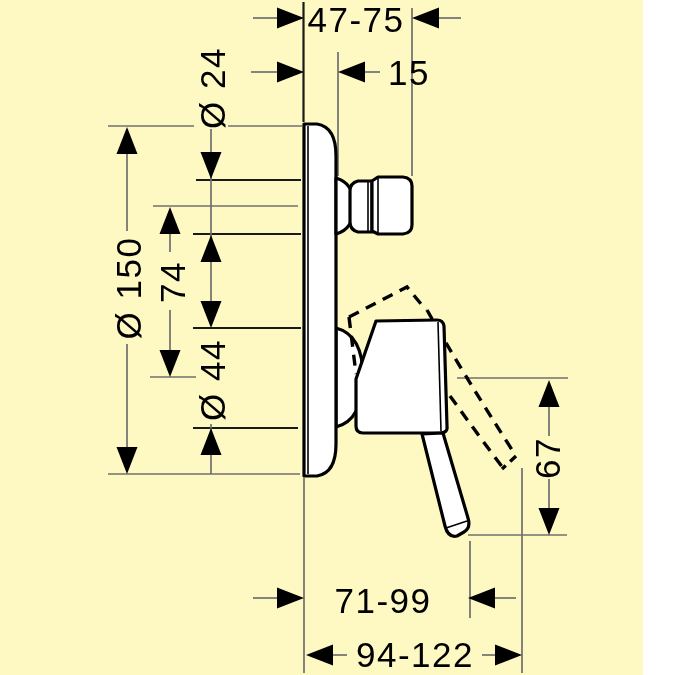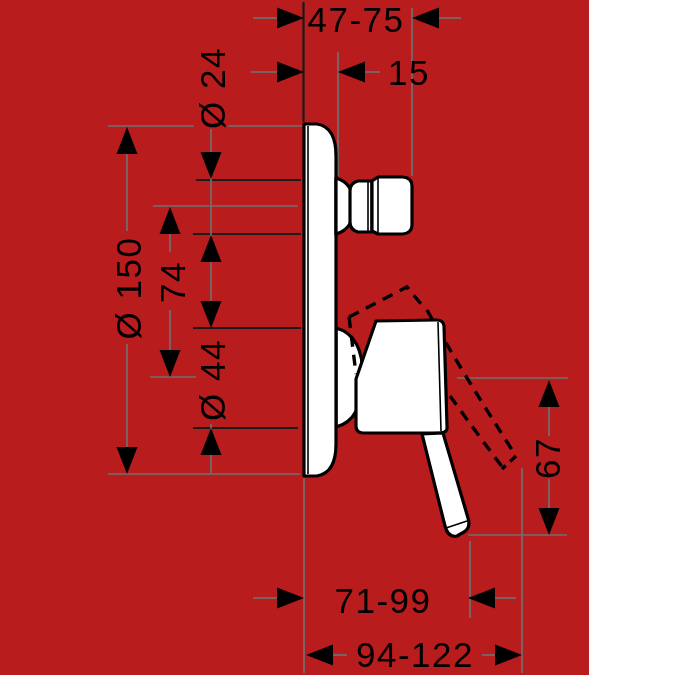--- a/index.html
+++ b/index.html
@@ -1,16 +1,16 @@
 <!DOCTYPE html>
 <html><head>
 <meta charset="utf-8">
 <style>
   html,body{margin:0;padding:0;background:#ffffff;}
-  .stage{position:relative;width:589px;height:675px;background:#b91c1c;overflow:hidden;}
+  .stage{position:relative;width:643px;height:675px;background:#fef9c3;overflow:hidden;}
   svg{display:block;}
   svg text{
     font-family:"Liberation Sans", sans-serif;
     font-size:35px;
     letter-spacing:1.5px;
     fill:#000000;
     text-anchor:middle;
     dominant-baseline:central;
   }
   .thin{stroke:#6f6f6f;stroke-width:1.7;fill:none;}

